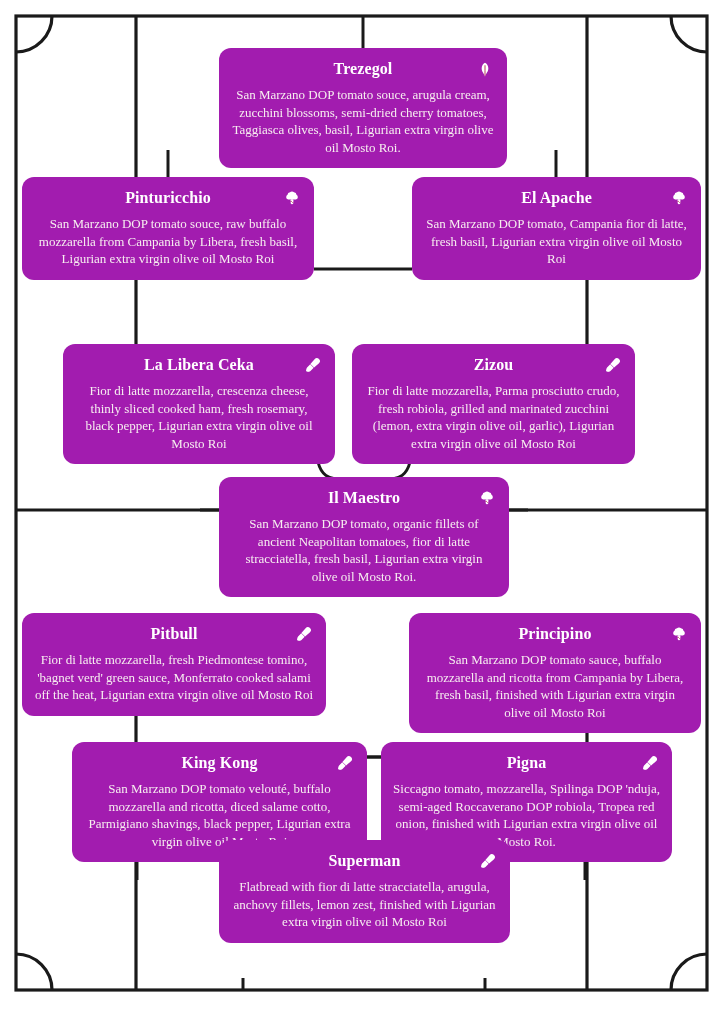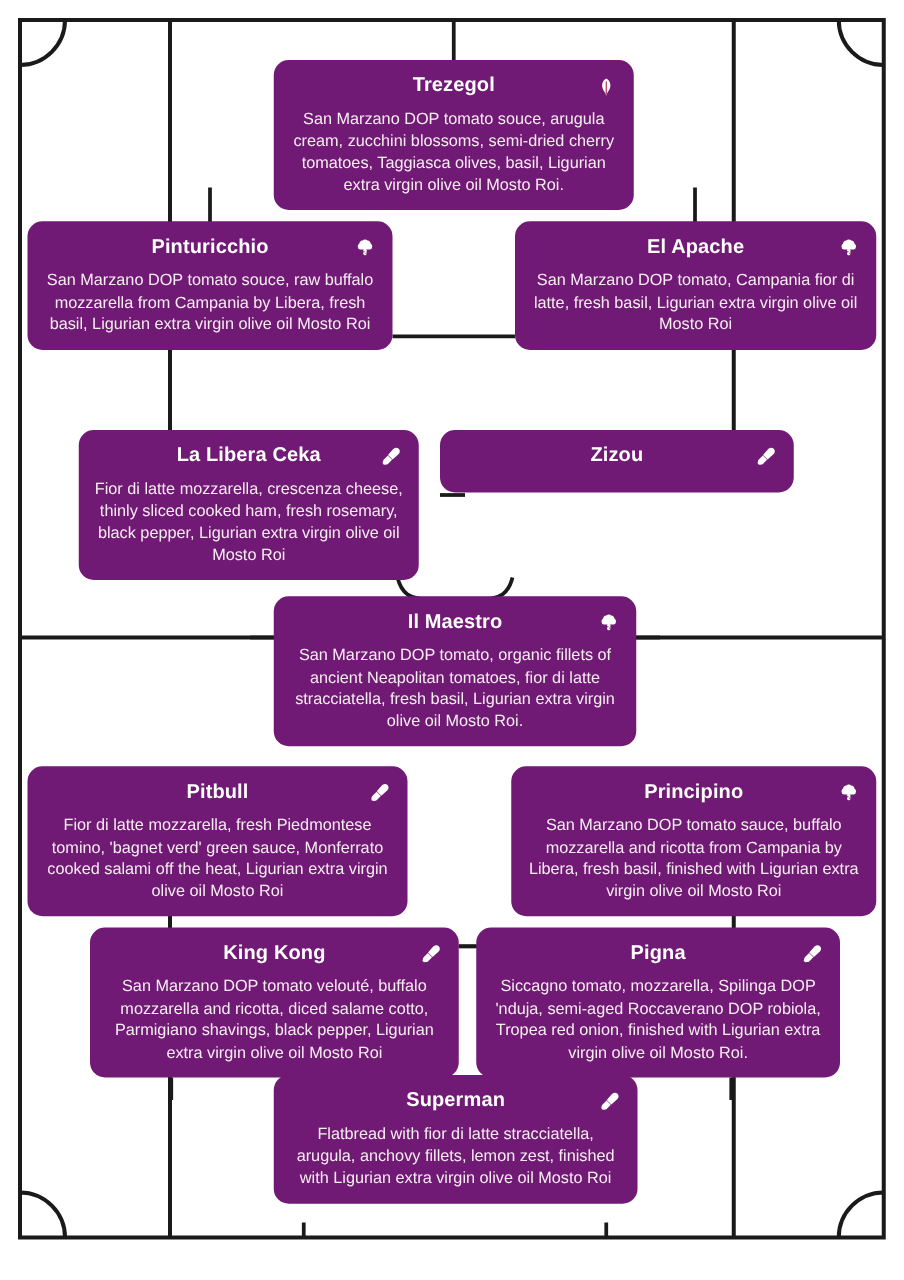--- a/index.html
+++ b/index.html
@@ -38,25 +38,26 @@
   
   #cards-layer {
     position: absolute;
     left: 0; top: 0;
     width: 723px; height: 1024px;
     z-index: 3;
   }
 
   .card {
     position: absolute;
-    background: #701a75;
+    background: #a21caf;
     border-radius: 12px;
     color: #ffffff;
     padding: 10px 12px 12px 12px;
     text-align: center;
+    font-family: Liberation Serif, serif;
   }
 
   .card-head {
     position: relative;
     display: block;
     height: 24px;
     margin-bottom: 4px;
   }
 
   .card-title {
@@ -90,21 +91,21 @@
   #card-trezegol      { left: 219px; top: 48px;  width: 288px; }
   #card-pinturicchio  { left: 22px;  top: 177px; width: 292px; }
   #card-elapache      { left: 412px; top: 177px; width: 289px; }
   #card-lafuriaceka   { left: 63px;  top: 344px; width: 272px; }
   #card-zizou         { left: 352px; top: 344px; width: 283px; }
   #card-ilmaestro     { left: 219px; top: 477px; width: 290px; }
   #card-pitbull       { left: 22px;  top: 613px; width: 304px; }
   #card-principino    { left: 409px; top: 613px; width: 292px; }
   #card-kingkong      { left: 72px;  top: 742px; width: 295px; }
   #card-pigna         { left: 381px; top: 742px; width: 291px; text-align: center; }
-  #card-superman      { left: 219px; top: 860px; width: 291px; }
+  #card-superman      { left: 219px; top: 840px; width: 291px; }
 </style>
 </head>
 <body>
 
 <div id="page">
 
   <svg id="pitch-layer" viewBox="0 0 723 1024" xmlns="http://www.w3.org/2000/svg">
     <rect x="0" y="0" width="723" height="1024" fill="#ffffff"></rect>
 
     <rect x="16" y="16" width="691" height="974" fill="none" stroke="#1a1a1a" stroke-width="3.2"></rect>
@@ -214,20 +215,21 @@
       <span class="card-head">
         <span class="card-title">Zizou</span>
         <span class="card-icon">
           <svg viewBox="0 0 24 24">
               <path d="M19.2 4.8a3.6 3.6 0 0 0-5.3.3l-5 5.6 4.4 4.4 5.6-5a3.6 3.6 0 0 0 .3-5.3z" fill="#ffffff"></path>
               <path d="M8.7 11.2 4.9 15a2.6 2.6 0 0 0 0 3.7l.4.4a2.6 2.6 0 0 0 3.7 0l3.8-3.8z" fill="#ffffff"></path>
               <circle cx="5.6" cy="18.3" r="1.9" fill="#ffffff"></circle>
             </svg>
         </span>
       </span>
+      <span class="card-desc">Fior di latte mozzarella, Parma prosciutto crudo, fresh robiola, grilled and marinated zucchini (lemon, extra virgin olive oil, garlic), Ligurian extra virgin olive oil Mosto Roi</span>
     </div>
 
     <div class="card" id="card-ilmaestro">
       <span class="card-head">
         <span class="card-title">Il Maestro</span>
         <span class="card-icon">
           <svg viewBox="0 0 24 24">
               <path d="M5 11a3.2 3.2 0 0 1 1.6-2.8A3.3 3.3 0 0 1 9.6 5.2 3.4 3.4 0 0 1 12 4.2a3.4 3.4 0 0 1 2.4 1 3.3 3.3 0 0 1 3 3A3.2 3.2 0 0 1 19 11a3 3 0 0 1-2.4 2.9H7.4A3 3 0 0 1 5 11z" fill="#ffffff"></path>
               <rect x="10.4" y="13.4" width="3.2" height="6" rx="1.3" fill="#ffffff"></rect>
               <circle cx="11" cy="16" r="0.75" fill="#b22a4c"></circle>

